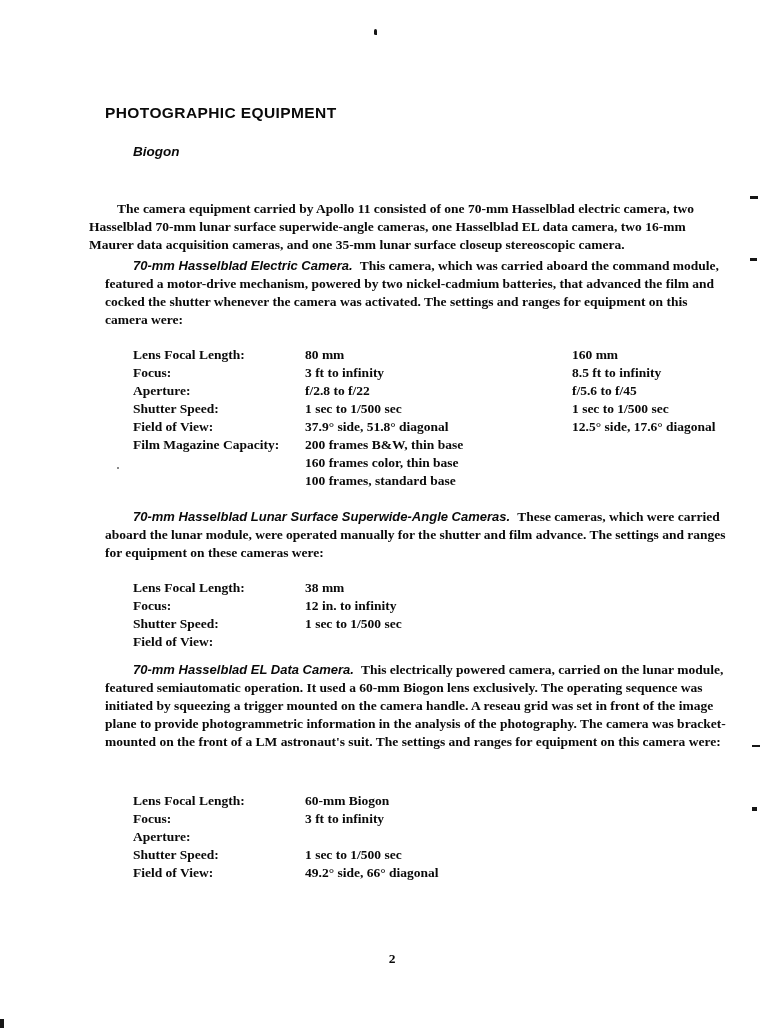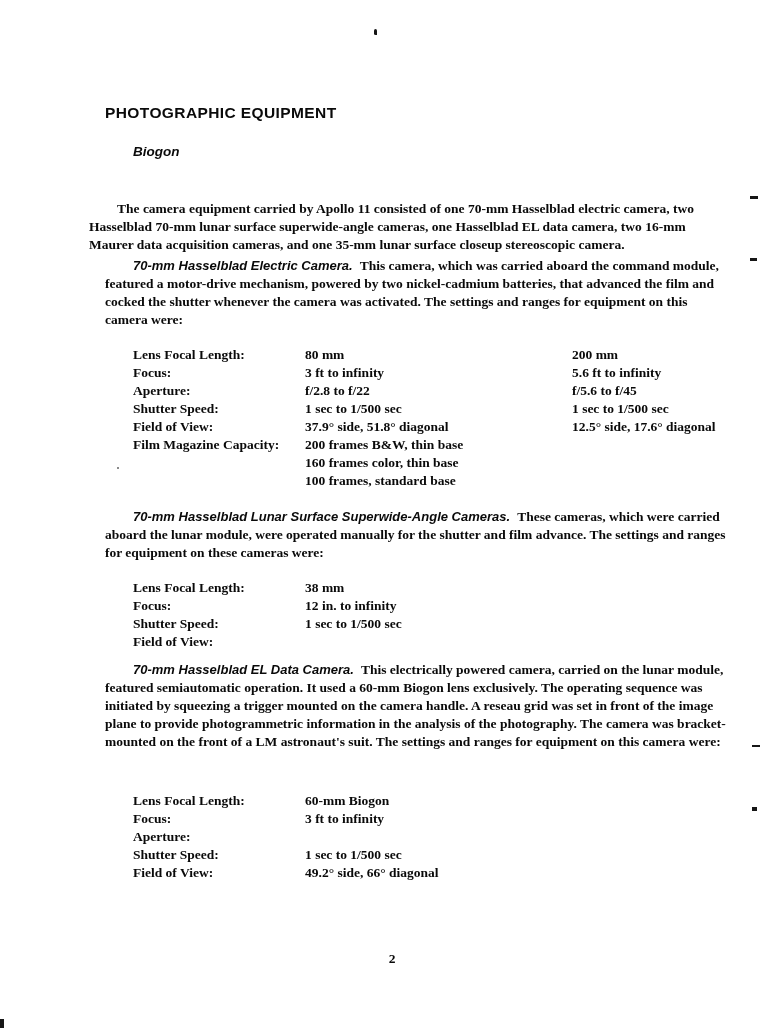--- a/index.html
+++ b/index.html
@@ -85,26 +85,26 @@
   <h2 class="abs doc-subtitle">Biogon</h2>
 
   <p class="abs para intro">The camera equipment carried by Apollo 11 consisted of one 70-mm Hasselblad electric camera, two Hasselblad 70-mm lunar surface superwide-angle cameras, one Hasselblad EL data camera, two 16-mm Maurer data acquisition cameras, and one 35-mm lunar surface closeup stereoscopic camera.</p>
 
   <p class="abs para sec-1"><span class="sec-heading">70-mm Hasselblad Electric Camera.</span><span>This camera, which was carried aboard the command module, featured a motor-drive mechanism, powered by two nickel-cadmium batteries, that advanced the film and cocked the shutter whenever the camera was activated.  The settings and ranges for equipment on this camera were:</span></p>
 
   <div class="abs spec-table-1">
     <div class="spec-row">
       <span class="spec-label">Lens Focal Length:</span>
         <span class="spec-v1">80 mm</span>
-        <span class="spec-v2">200 mm</span>
+        <span class="spec-v2">160 mm</span>
     </div>
     <div class="spec-row">
       <span class="spec-label">Focus:</span>
         <span class="spec-v1">3 ft to infinity</span>
-        <span class="spec-v2">5.6 ft to infinity</span>
+        <span class="spec-v2">8.5 ft to infinity</span>
     </div>
     <div class="spec-row">
       <span class="spec-label">Aperture:</span>
         <span class="spec-v1">f/2.8 to f/22</span>
         <span class="spec-v2">f/5.6 to f/45</span>
     </div>
     <div class="spec-row">
       <span class="spec-label">Shutter Speed:</span>
         <span class="spec-v1">1 sec to 1/500 sec</span>
         <span class="spec-v2">1 sec to 1/500 sec</span>

